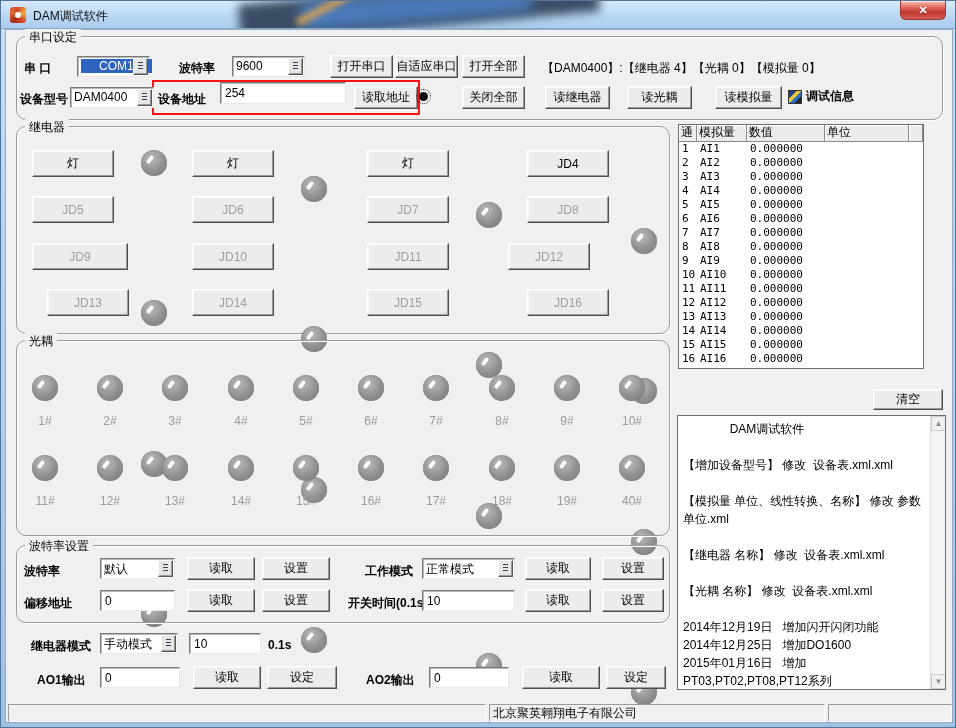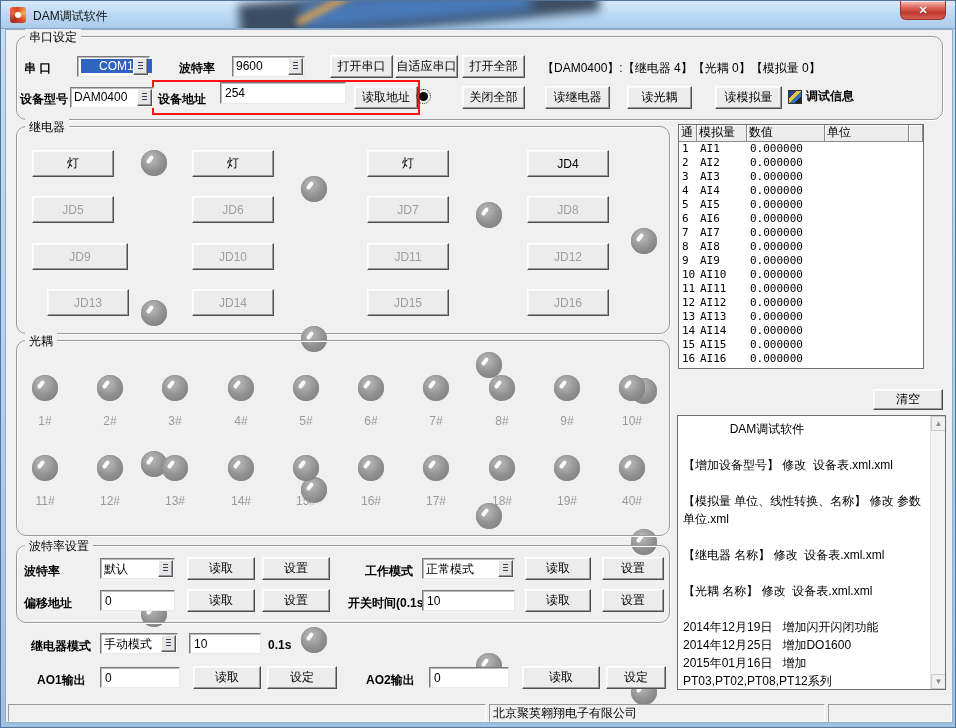--- a/index.html
+++ b/index.html
@@ -151,21 +151,21 @@
     <div class="ind pos" style="left:470px;top:166px"></div>
     <div class="btn pos" style="left:521px;top:166px;width:82px;height:27px" data-enabled="false">JD8</div>
     <div class="ind pos" style="left:625px;top:166px"></div>
 
     <div class="btn pos" style="left:26px;top:213px;width:96px;height:27px" data-enabled="false">JD9</div>
     <div class="ind pos" style="left:135px;top:213px"></div>
     <div class="btn pos" style="left:186px;top:213px;width:82px;height:27px" data-enabled="false">JD10</div>
     <div class="ind pos" style="left:295px;top:213px"></div>
     <div class="btn pos" style="left:361px;top:213px;width:82px;height:27px" data-enabled="false">JD11</div>
     <div class="ind pos" style="left:470px;top:213px"></div>
-    <div class="btn pos" style="left:521px;top:213px;width:82px;height:27px" data-enabled="false">JD12</div>
+    <div class="btn pos" style="left:502px;top:213px;width:82px;height:27px" data-enabled="false">JD12</div>
     <div class="ind pos" style="left:625px;top:213px"></div>
 
     <div class="btn pos" style="left:41px;top:259px;width:82px;height:27px" data-enabled="false">JD13</div>
     <div class="ind pos" style="left:135px;top:259px"></div>
     <div class="btn pos" style="left:186px;top:259px;width:82px;height:27px" data-enabled="false">JD14</div>
     <div class="ind pos" style="left:295px;top:259px"></div>
     <div class="btn pos" style="left:361px;top:259px;width:82px;height:27px" data-enabled="false">JD15</div>
     <div class="ind pos" style="left:470px;top:259px"></div>
     <div class="btn pos" style="left:521px;top:259px;width:82px;height:27px" data-enabled="false">JD16</div>
     <div class="ind pos" style="left:625px;top:259px"></div>

